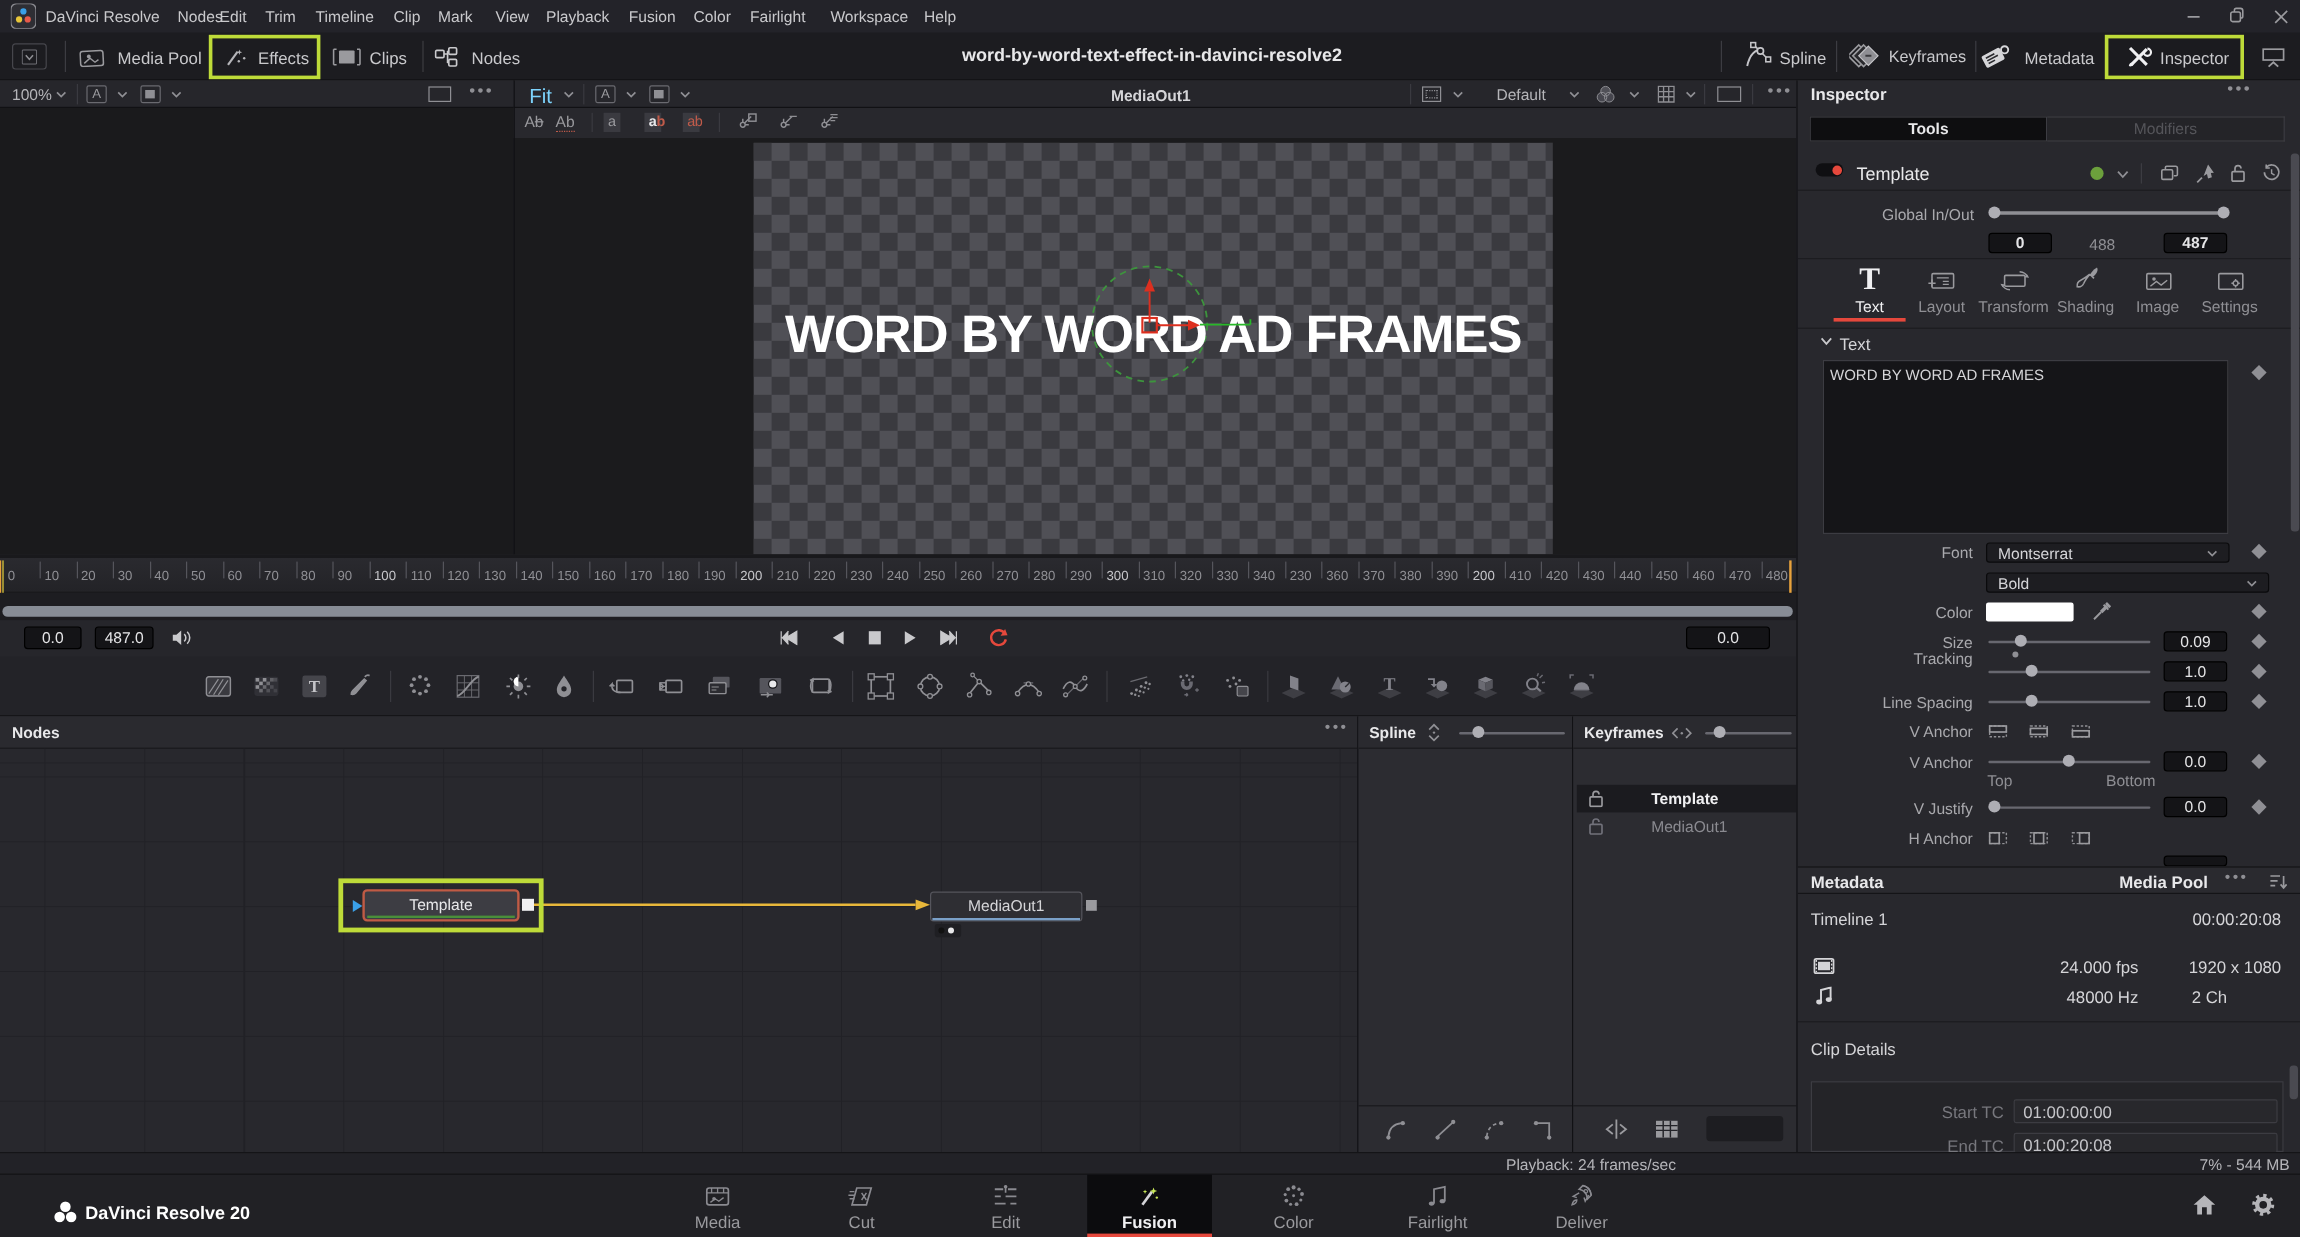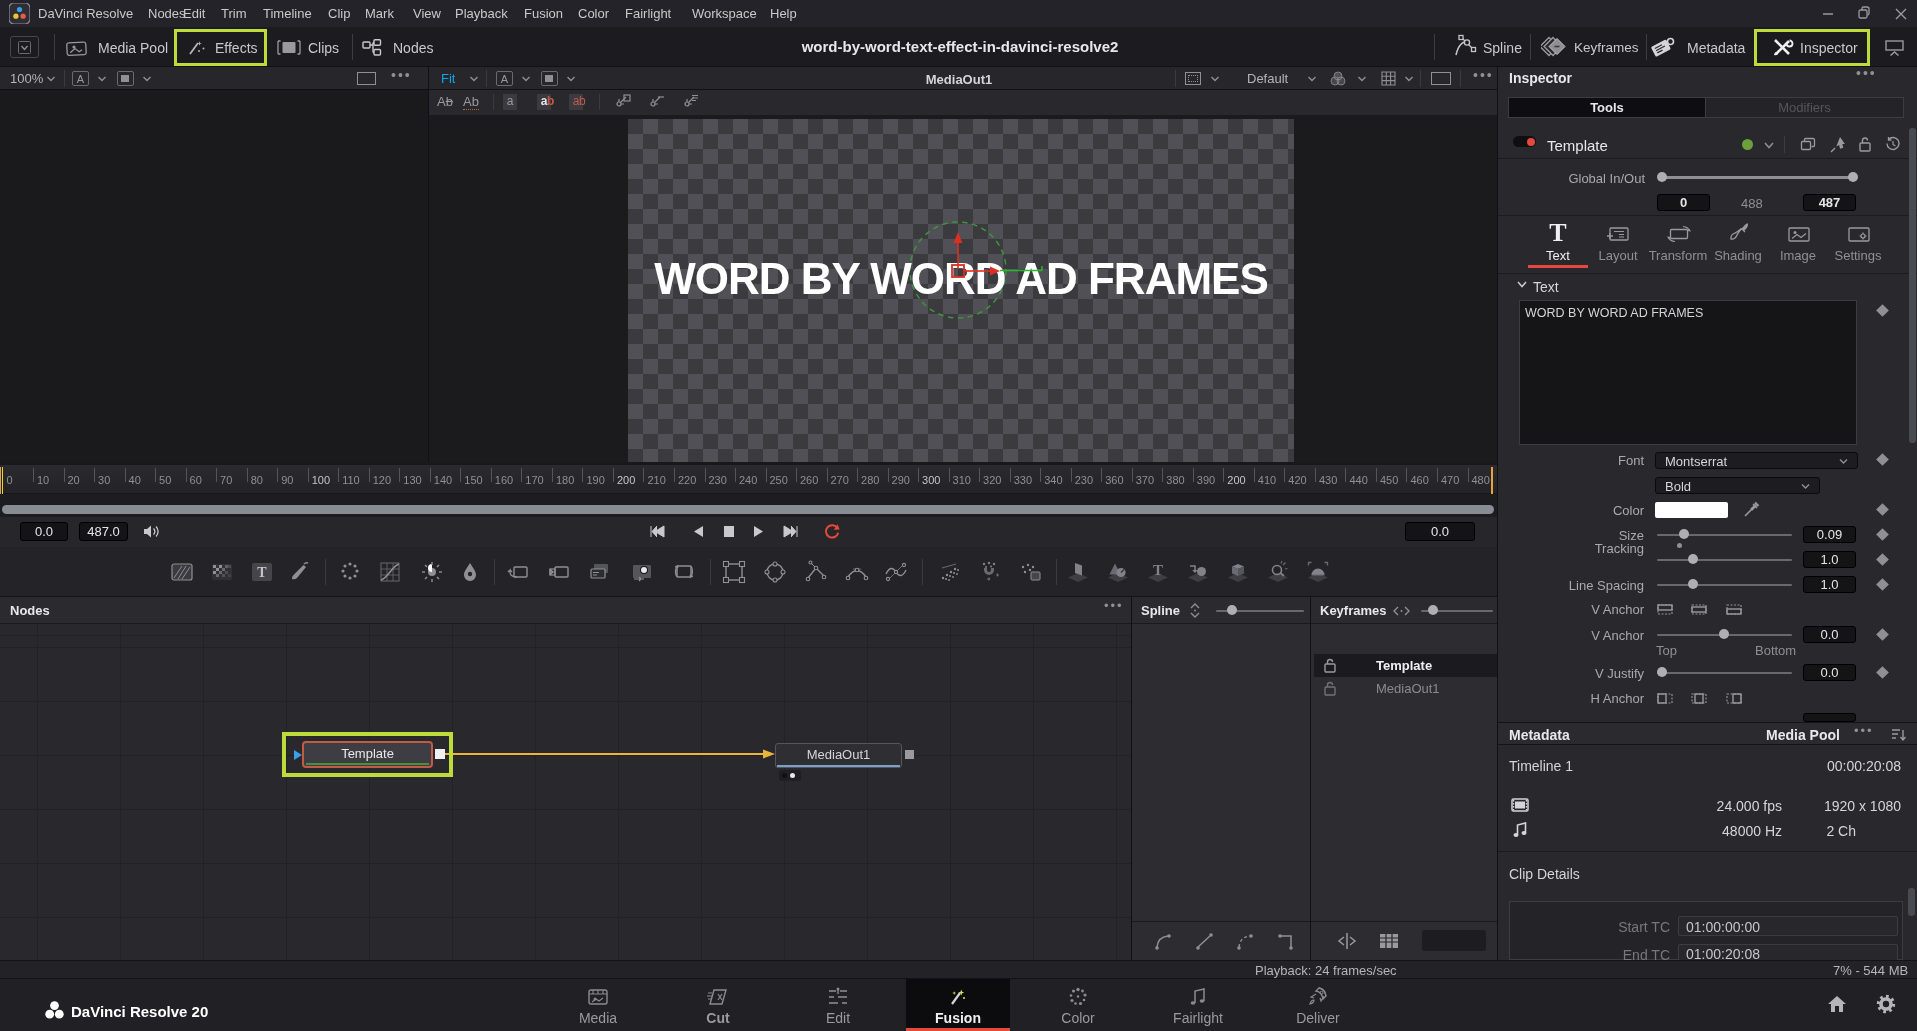--- a/index.html
+++ b/index.html
@@ -144,21 +144,21 @@
       <div style="position:absolute;left:3px;top:3px;width:8px;height:7px;background:#8f8f94;"></div>
     </div>
   <svg class="abs" style="left:142px;top:8px" width="10" height="8" viewBox="0 0 10 8">
       <path d="M1.5 2 L5 5.5 L8.5 2" fill="none" stroke="#8f8f94" stroke-width="1.4"></path>
     </svg>
   <div class="abs" style="left:357px;top:5px;width:19px;height:13px;border:1px solid #8f8f94;"></div>
   <div class="abs" style="left:391px;top:0px;color:#8f8f94;font-size:14px;letter-spacing:2px;">•••</div>
 </div>
 
 <div class="abs" style="left:428px;top:67px;width:1069px;height:23px;background:#26262b;border-bottom:1px solid #111114;border-left:1px solid #111114;">
-  <div class="abs" style="left:12px;top:4px;color:#0ea5e9;font-size:13px;">Fit</div>
+  <div class="abs" style="left:12px;top:4px;color:#7dd3fc;font-size:17px;">Fit</div>
   <svg class="abs" style="left:40px;top:8px" width="10" height="8" viewBox="0 0 10 8">
       <path d="M1.5 2 L5 5.5 L8.5 2" fill="none" stroke="#8f8f94" stroke-width="1.4"></path>
     </svg>
   <div class="abs sep" style="left:57px;top:3px;height:17px;background:#3a3a40;"></div>
   <div class="abs" style="left:67px;top:4px;width:17px;height:15px;border:1px solid #6a6a70;border-radius:2px;color:#9a9a9e;font-size:11px;text-align:center;line-height:14px;">A</div>
   <svg class="abs" style="left:92px;top:8px" width="10" height="8" viewBox="0 0 10 8">
       <path d="M1.5 2 L5 5.5 L8.5 2" fill="none" stroke="#8f8f94" stroke-width="1.4"></path>
     </svg>
   <div class="abs" style="left:112px;top:4px;width:17px;height:15px;border:1px solid #6a6a70;border-radius:2px;">
       <div style="position:absolute;left:3px;top:3px;width:8px;height:7px;background:#8f8f94;"></div>
@@ -725,21 +725,21 @@
       <path d="M3 9 h18 M7 5 v4 M12 5 v4 M17 5 v4" stroke="#8a8a90" stroke-width="1.1"></path>
       <circle cx="9" cy="14" r="1.5" fill="#8a8a90"></circle>
       <path d="M6 17 l4-3 3 2 4-3" stroke="#8a8a90" stroke-width="1.1" fill="none"></path>
     </svg>
 <div class="abs" style="left:538px;top:31px;width:120px;text-align:center;color:#9a9a9e;font-size:14px;font-weight:normal;">Media</div>
 <svg class="abs" style="left:706px;top:6px" width="24" height="24" viewBox="0 0 24 24">
       <path d="M8 5 h12 l-4 14 h-12 z" fill="none" stroke="#8a8a90" stroke-width="1.4"></path>
       <path d="M12 9 l4 6 M16 9 l-4 6" stroke="#8a8a90" stroke-width="1.2"></path>
       <path d="M2 8 h4 M1 11 h5 M2 14 h4" stroke="#8a8a90" stroke-width="1.2"></path>
     </svg>
-<div class="abs" style="left:658px;top:31px;width:120px;text-align:center;color:#9a9a9e;font-size:14px;font-weight:bold;">Cut</div>
+<div class="abs" style="left:658px;top:31px;width:120px;text-align:center;color:#9a9a9e;font-size:14px;font-weight:normal;">Cut</div>
 <svg class="abs" style="left:826px;top:6px" width="24" height="24" viewBox="0 0 24 24">
       <g stroke="#8a8a90" stroke-width="1.6">
         <line x1="3" y1="6" x2="10" y2="6"></line>
         <line x1="14" y1="6" x2="21" y2="6"></line>
         <line x1="3" y1="12" x2="8" y2="12"></line>
         <line x1="12" y1="12" x2="21" y2="12"></line>
         <line x1="3" y1="18" x2="12" y2="18"></line>
         <line x1="16" y1="18" x2="21" y2="18"></line>
       </g>
       <line x1="12" y1="3" x2="12" y2="9" stroke="#8a8a90" stroke-width="1.4"></line>
@@ -881,21 +881,21 @@
     </div>
 <div class="abs diamond" style="left:380px;top:239px;"></div>
 <div class="abs ilabel" style="left:3px;top:386px;width:143px;">Font</div>
 <div class="abs" style="left:157px;top:385px;width:203px;height:17px;background:#1d1d21;border:1px solid #0a0a0c;border-radius:3px;">
       <div style="position:absolute;left:9px;top:1px;color:#d5d5d8;font-size:13px;">Montserrat</div>
       <svg style="position:absolute;right:8px;top:4px" width="11" height="9" viewBox="0 0 11 9">
         <path d="M2 2.5 L5.5 6 L9 2.5" fill="none" stroke="#8f8f94" stroke-width="1.4"></path>
       </svg>
     </div>
 <div class="abs diamond" style="left:380px;top:388px;"></div>
-<div class="abs" style="left:157px;top:410px;width:165px;height:17px;background:#1d1d21;border:1px solid #0a0a0c;border-radius:3px;">
+<div class="abs" style="left:157px;top:410px;width:236px;height:17px;background:#1d1d21;border:1px solid #0a0a0c;border-radius:3px;">
       <div style="position:absolute;left:9px;top:1px;color:#d5d5d8;font-size:13px;">Bold</div>
       <svg style="position:absolute;right:8px;top:4px" width="11" height="9" viewBox="0 0 11 9">
         <path d="M2 2.5 L5.5 6 L9 2.5" fill="none" stroke="#8f8f94" stroke-width="1.4"></path>
       </svg>
     </div>
 <div class="abs ilabel" style="left:3px;top:436px;width:143px;">Color</div>
 <div class="abs" style="left:157px;top:435px;width:73px;height:16px;background:#fff;border-radius:2px;"></div>
 <svg class="abs" style="left:245px;top:434px" width="17" height="17" viewBox="0 0 17 17">
       <path d="M2 15 l6-6 M10 3 l4 4" stroke="#9a9a9e" stroke-width="1.6"></path>
       <path d="M7 8 l2 2 5-5 -2-2 z" fill="#9a9a9e"></path>

